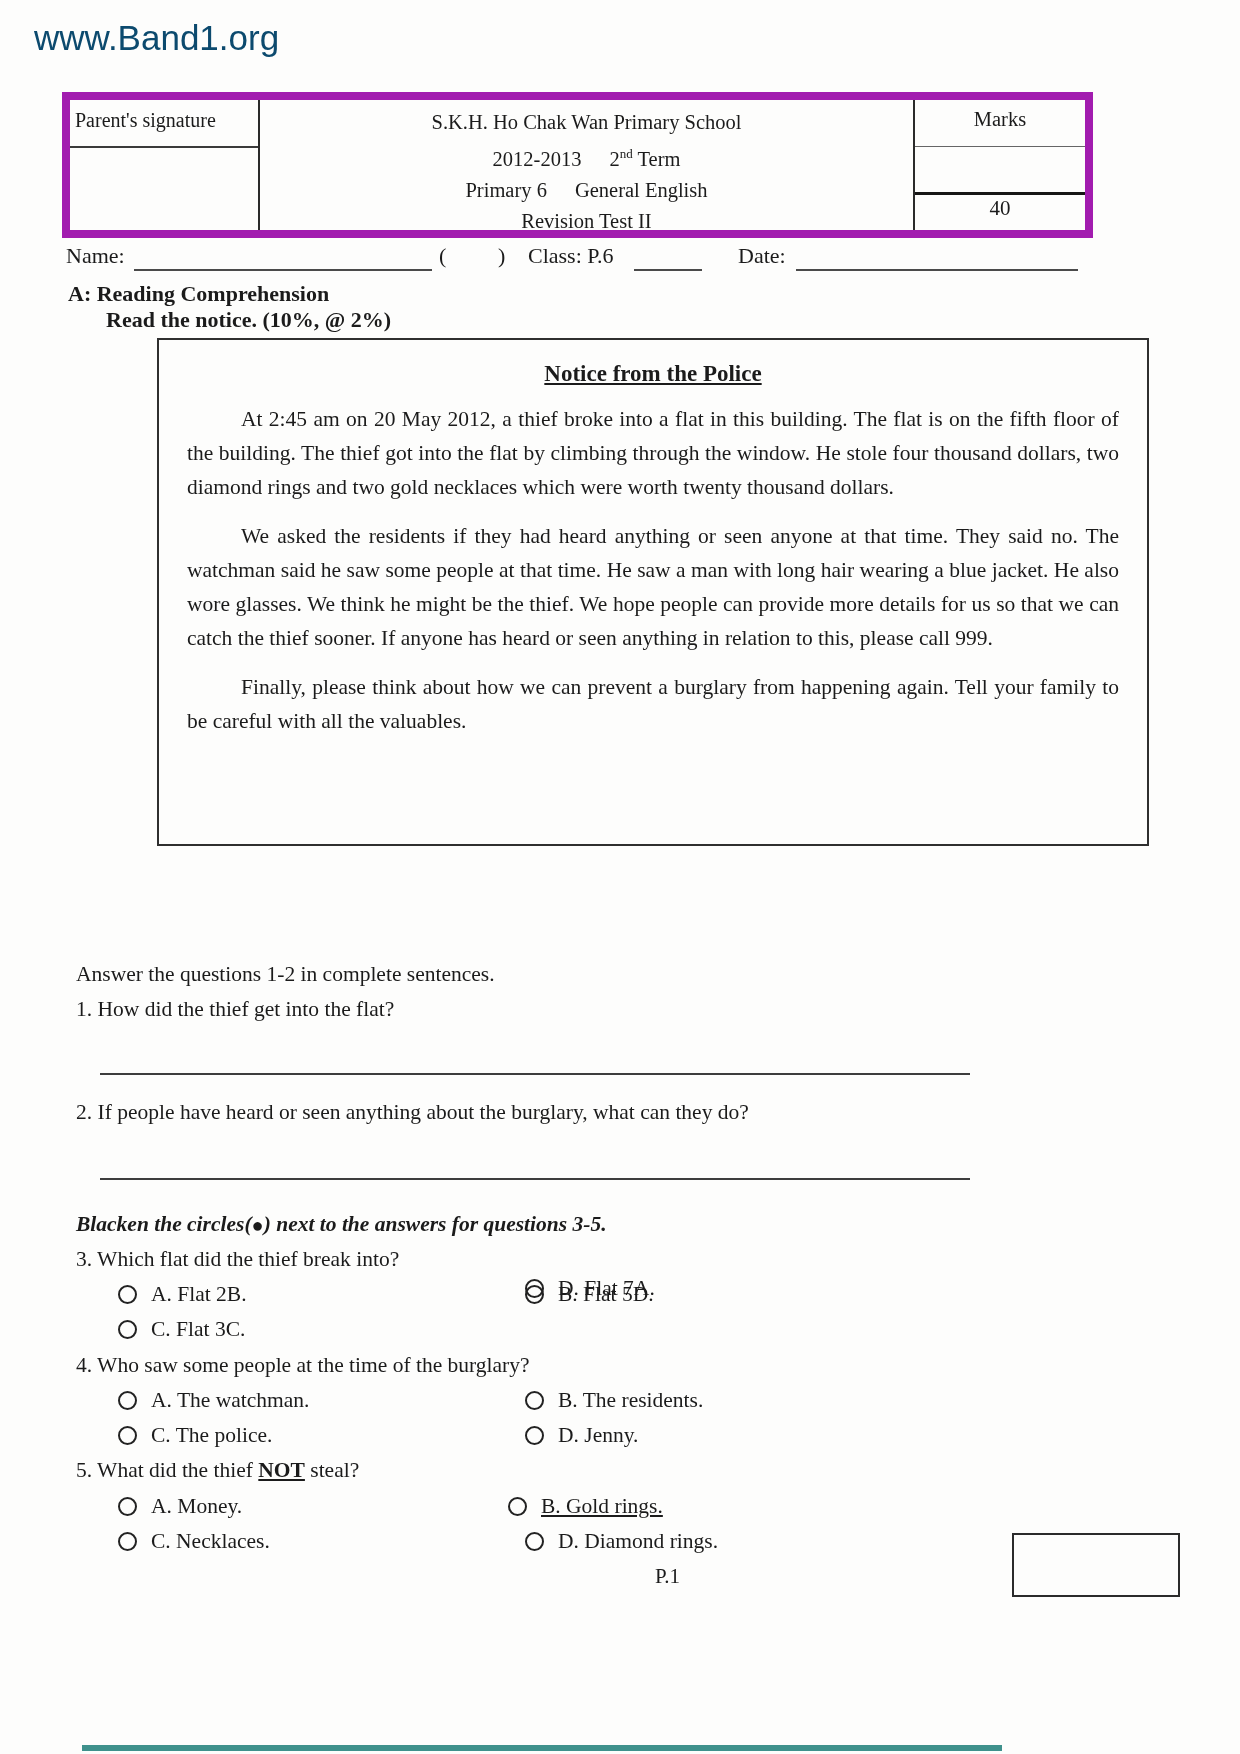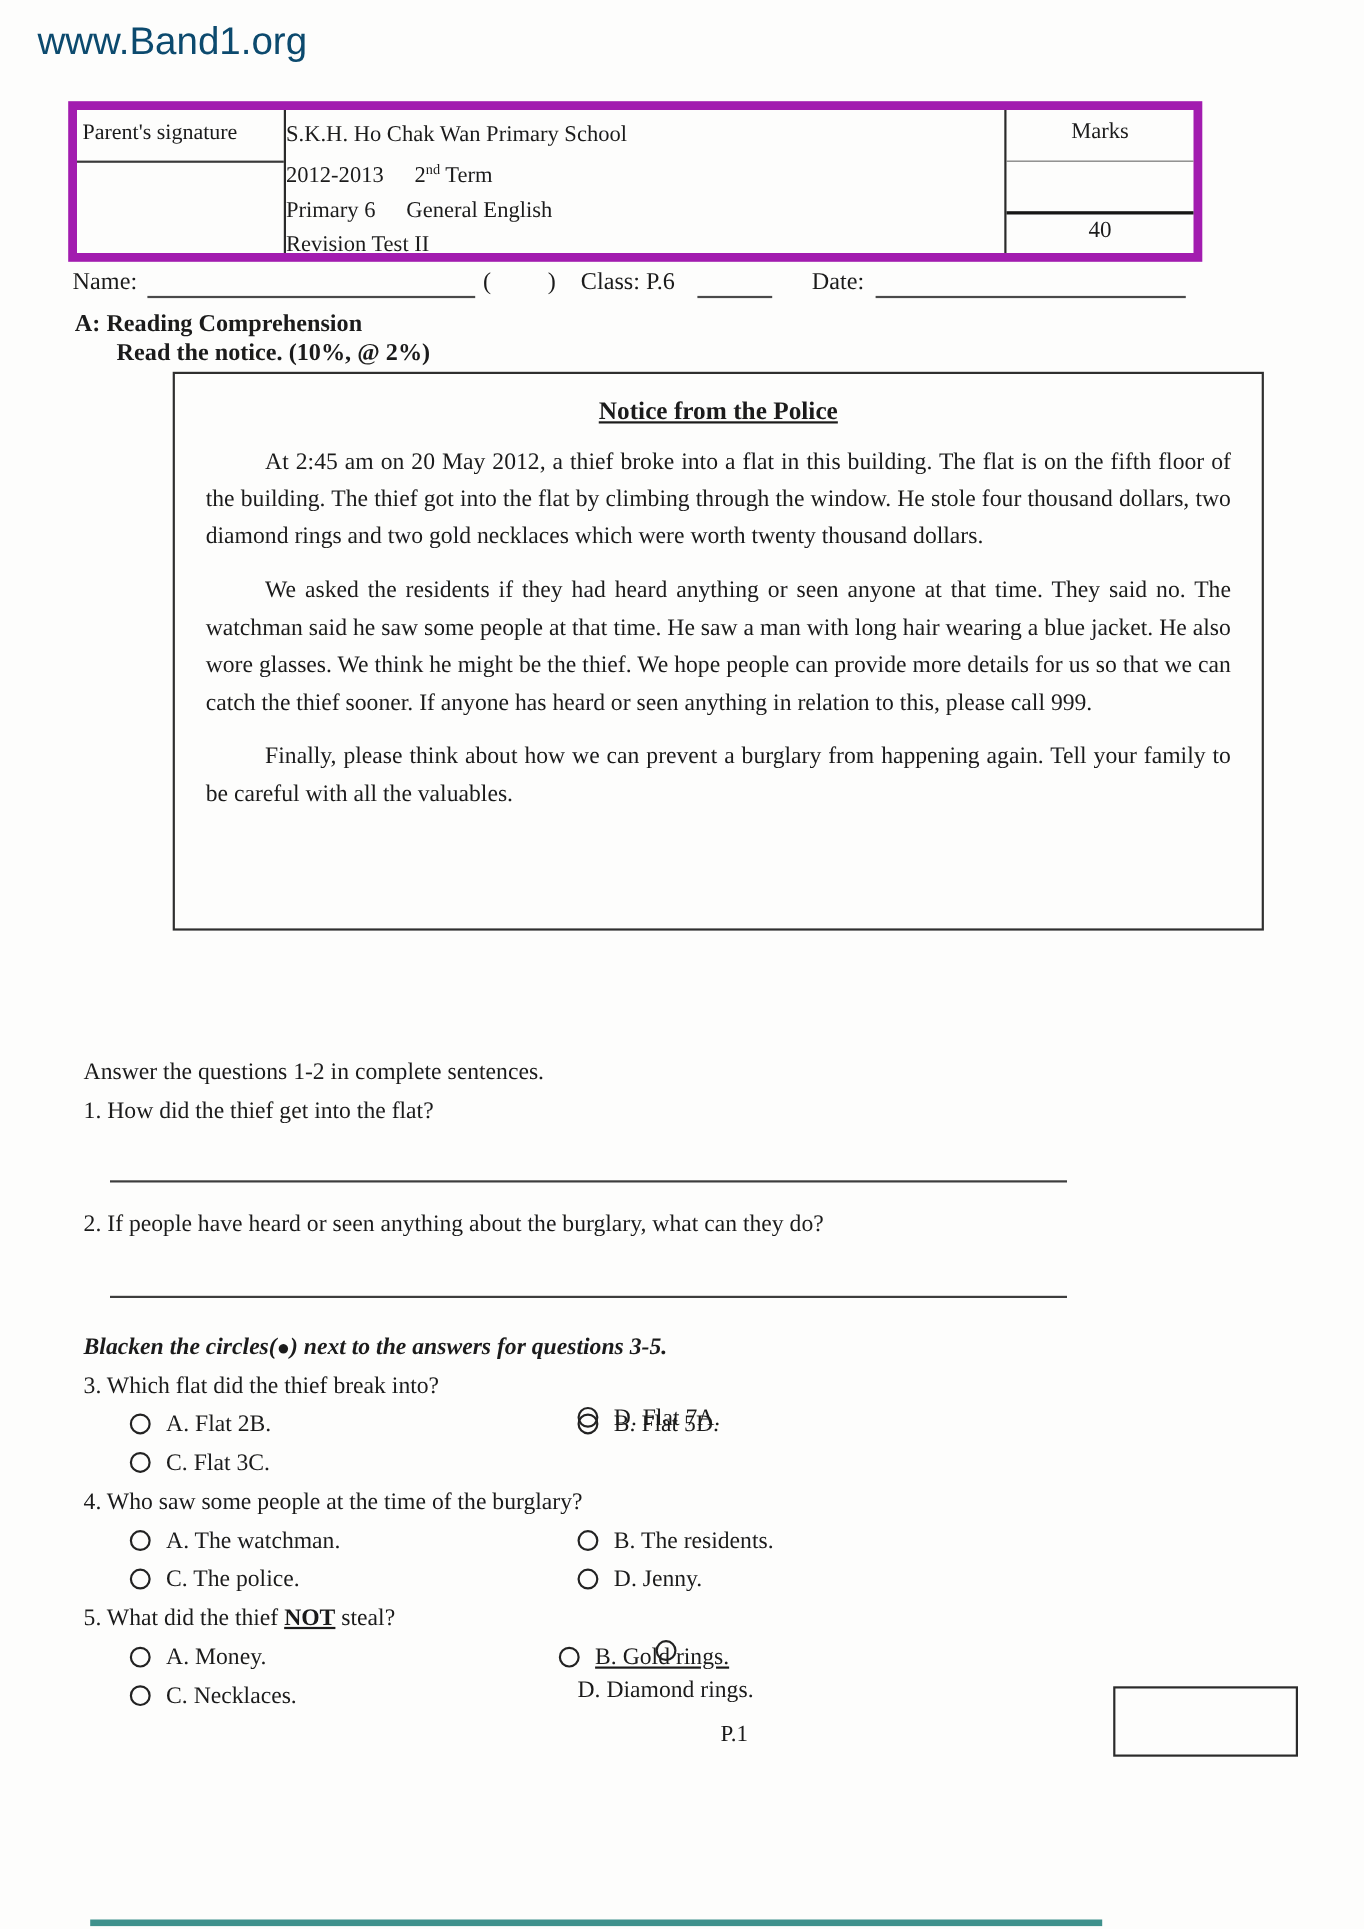--- a/index.html
+++ b/index.html
@@ -27,21 +27,21 @@
     border:8px solid #a21caf;
     display:flex;
   }
   .ht-left{
     width:188px;border-right:2px solid #2a2a2a;position:relative;
     font-size:20px;
   }
   .ht-left .sig-label{display:block;padding:9px 4px 0 5px;}
   .ht-left .sig-line{position:absolute;left:0;top:46px;width:100%;border-bottom:2px solid #3a3a3a;}
   .ht-center{
-    flex:1;font-size:20.5px;line-height:31px;
+    flex:1;text-align:center;font-size:20.5px;line-height:31px;
     padding-top:7px;
   }
   .ht-center sup{font-size:13px;}
   .ht-center .gap{display:inline-block;width:28px;}
   .ht-right{
     width:170px;border-left:2px solid #2a2a2a;position:relative;
     font-size:20.5px;
   }
   .ht-right .marks-label{display:block;text-align:center;padding-top:8px;}
   .ht-right .marks-line1{position:absolute;left:0;top:46px;width:100%;border-bottom:1.5px solid #666;}
@@ -206,21 +206,21 @@
     <span class="olabel">A. Money.</span>
   </div>
   <div class="abs option" style="left:508px;top:1494px;text-decoration:underline;">
     <span class="circle"></span>
     <span class="olabel">B. Gold rings.</span>
   </div>
   <div class="abs option" style="left:118px;top:1529px;">
     <span class="circle"></span>
     <span class="olabel">C. Necklaces.</span>
   </div>
-  <div class="abs option" style="left:525px;top:1491px;flex-direction:column;">
+  <div class="abs option" style="left:525px;top:1529px;">
     <span class="circle"></span>
     <span class="olabel">D. Diamond rings.</span>
   </div>
 
   <div class="abs page-num" style="left:655px;top:1564px;">P.1</div>
   <div class="abs score-box"></div>
   <div class="abs bottom-strip"></div>
 
 </div>
 

